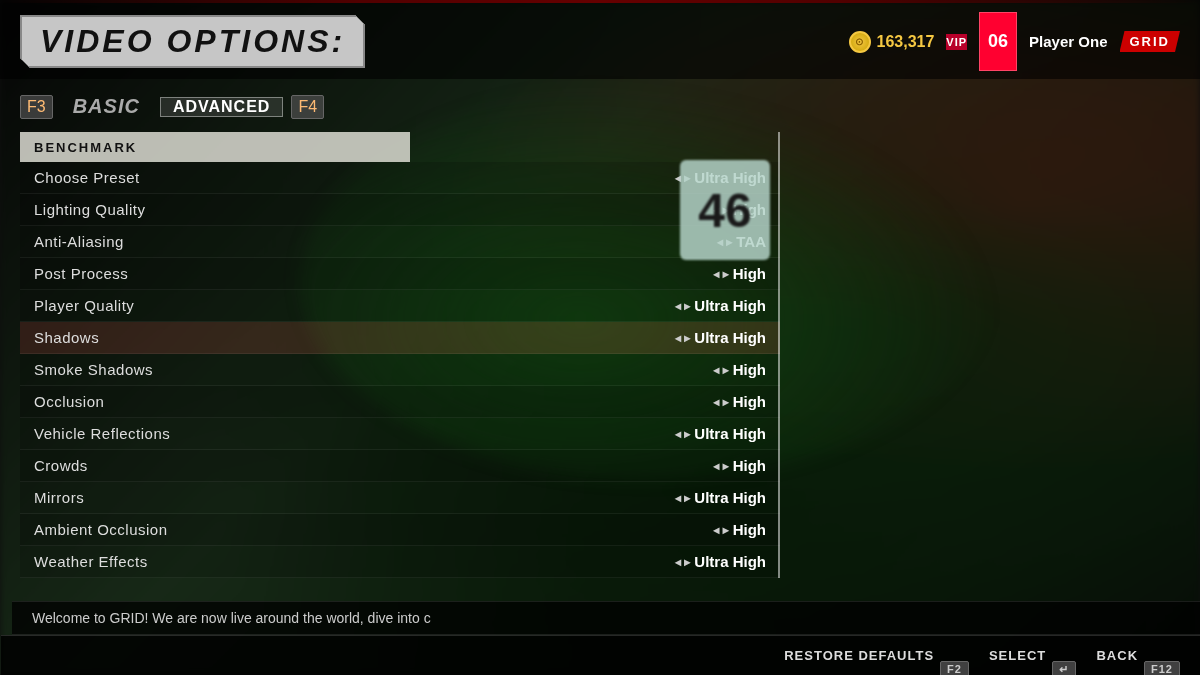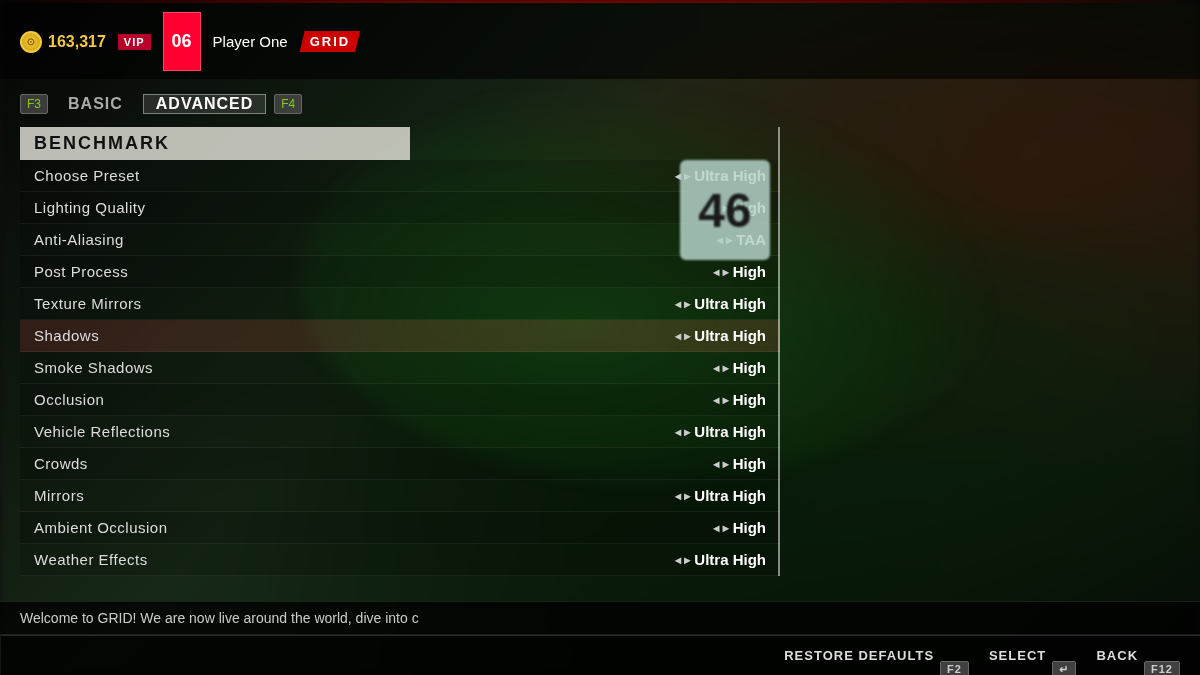--- a/index.html
+++ b/index.html
@@ -122,37 +122,37 @@
       font-size: 10px;
       color: #8a6000;
       font-weight: 900;
     }
 
     .vip-badge {
       background: #b8002a;
       color: #fff;
       font-size: 11px;
       font-weight: 900;
-      padding: 2px 6px;
+      padding: 2px 0;
       letter-spacing: 1px;
     }
 
     .level-badge {
       background: #ff0030;
       color: #fff;
       font-size: 18px;
       font-weight: 900;
       padding: 18px 8px;
       border: 1px solid #ff4466;
     }
 
     .player-name {
       color: #fff;
       font-size: 15px;
-      font-weight: 400;
+      font-weight: 700;
     }
 
     .grid-logo {
       background: #cc0000;
       color: #fff;
       font-size: 13px;
       font-weight: 900;
       padding: 3px 10px;
       letter-spacing: 2px;
       clip-path: polygon(5px 0, 100% 0, calc(100% - 5px) 100%, 0 100%);
@@ -160,35 +160,36 @@
 
     
     .tabs-area {
       padding: 12px 20px 0 20px;
       display: flex;
       align-items: center;
       gap: 8px;
     }
 
     .tab-key {
-      color: #84cc16;
-      font-size: 12px;
+      color: #fdba74;
+      font-size: 16px;
       background: rgba(80,80,80,0.7);
       border: 1px solid #666;
       padding: 2px 6px;
       border-radius: 2px;
     }
 
     .tab-basic {
       color: #aaa;
-      font-size: 16px;
+      font-size: 20px;
       font-weight: 700;
       letter-spacing: 1px;
       padding: 4px 12px;
       cursor: pointer;
+      font-style: italic;
     }
 
     .tab-advanced {
       color: #fff;
       font-size: 16px;
       font-weight: 900;
       letter-spacing: 1px;
       padding: 0 12px;
       background: rgba(200,200,200,0.15);
       border: 1px solid rgba(255,255,255,0.4);
@@ -215,21 +216,21 @@
 
     
     .benchmark-row {
       background: rgba(220,220,210,0.85);
       padding: 6px 14px;
       margin-bottom: 0;
       width: 390px;
     }
 
     .benchmark-text {
-      font-size: 18px;
+      font-size: 13px;
       font-weight: 900;
       color: #111;
       letter-spacing: 2px;
       text-transform: uppercase;
     }
 
     
     .options-list {
       width: 100%;
     }
@@ -269,21 +270,21 @@
 
     .arrow-left, .arrow-right {
       color: #ccc;
       font-size: 12px;
     }
 
     
     .ticker {
       position: absolute;
       bottom: 40px;
-      left: 0;
+      left: 12px;
       right: 0;
       background: rgba(0,0,0,0.75);
       padding: 8px 20px;
       border-top: 1px solid rgba(255,255,255,0.1);
       border-bottom: 1px solid rgba(255,255,255,0.1);
       color: #ccc;
       font-size: 14px;
       overflow: hidden;
       white-space: nowrap;
     }
@@ -342,20 +343,23 @@
 <div class="bg"></div>
 <div class="bg-overlay"></div>
 <div class="car-shape"></div>
 <div class="car-number">46</div>
 
 <div class="top-stripe"></div>
 
 <div class="content">
 
   <div class="header">
+    <div class="title-box">
+      <span class="title-text">VIDEO OPTIONS:</span>
+    </div>
     <div class="header-right">
       <div class="currency">
         <div class="coin-icon">⊙</div>
         <span>163,317</span>
       </div>
       <div class="vip-badge">VIP</div>
       <div class="level-badge">06</div>
       <span class="player-name">Player One</span>
       <div class="grid-logo">GRID</div>
     </div>
@@ -395,21 +399,21 @@
     </span>
   </div>
         <div class="option-row">
     <span class="option-label">Post Process</span>
     <span class="option-value">
       <span class="arrow-left">◂ ▸</span>
       <span>High</span>
     </span>
   </div>
         <div class="option-row">
-    <span class="option-label">Texture Mirrors</span>
+    <span class="option-label">Player Quality</span>
     <span class="option-value">
       <span class="arrow-left">◂ ▸</span>
       <span>Ultra High</span>
     </span>
   </div>
         <div class="option-row highlighted">
     <span class="option-label">Shadows</span>
     <span class="option-value">
       <span class="arrow-left">◂ ▸</span>
       <span>Ultra High</span>

